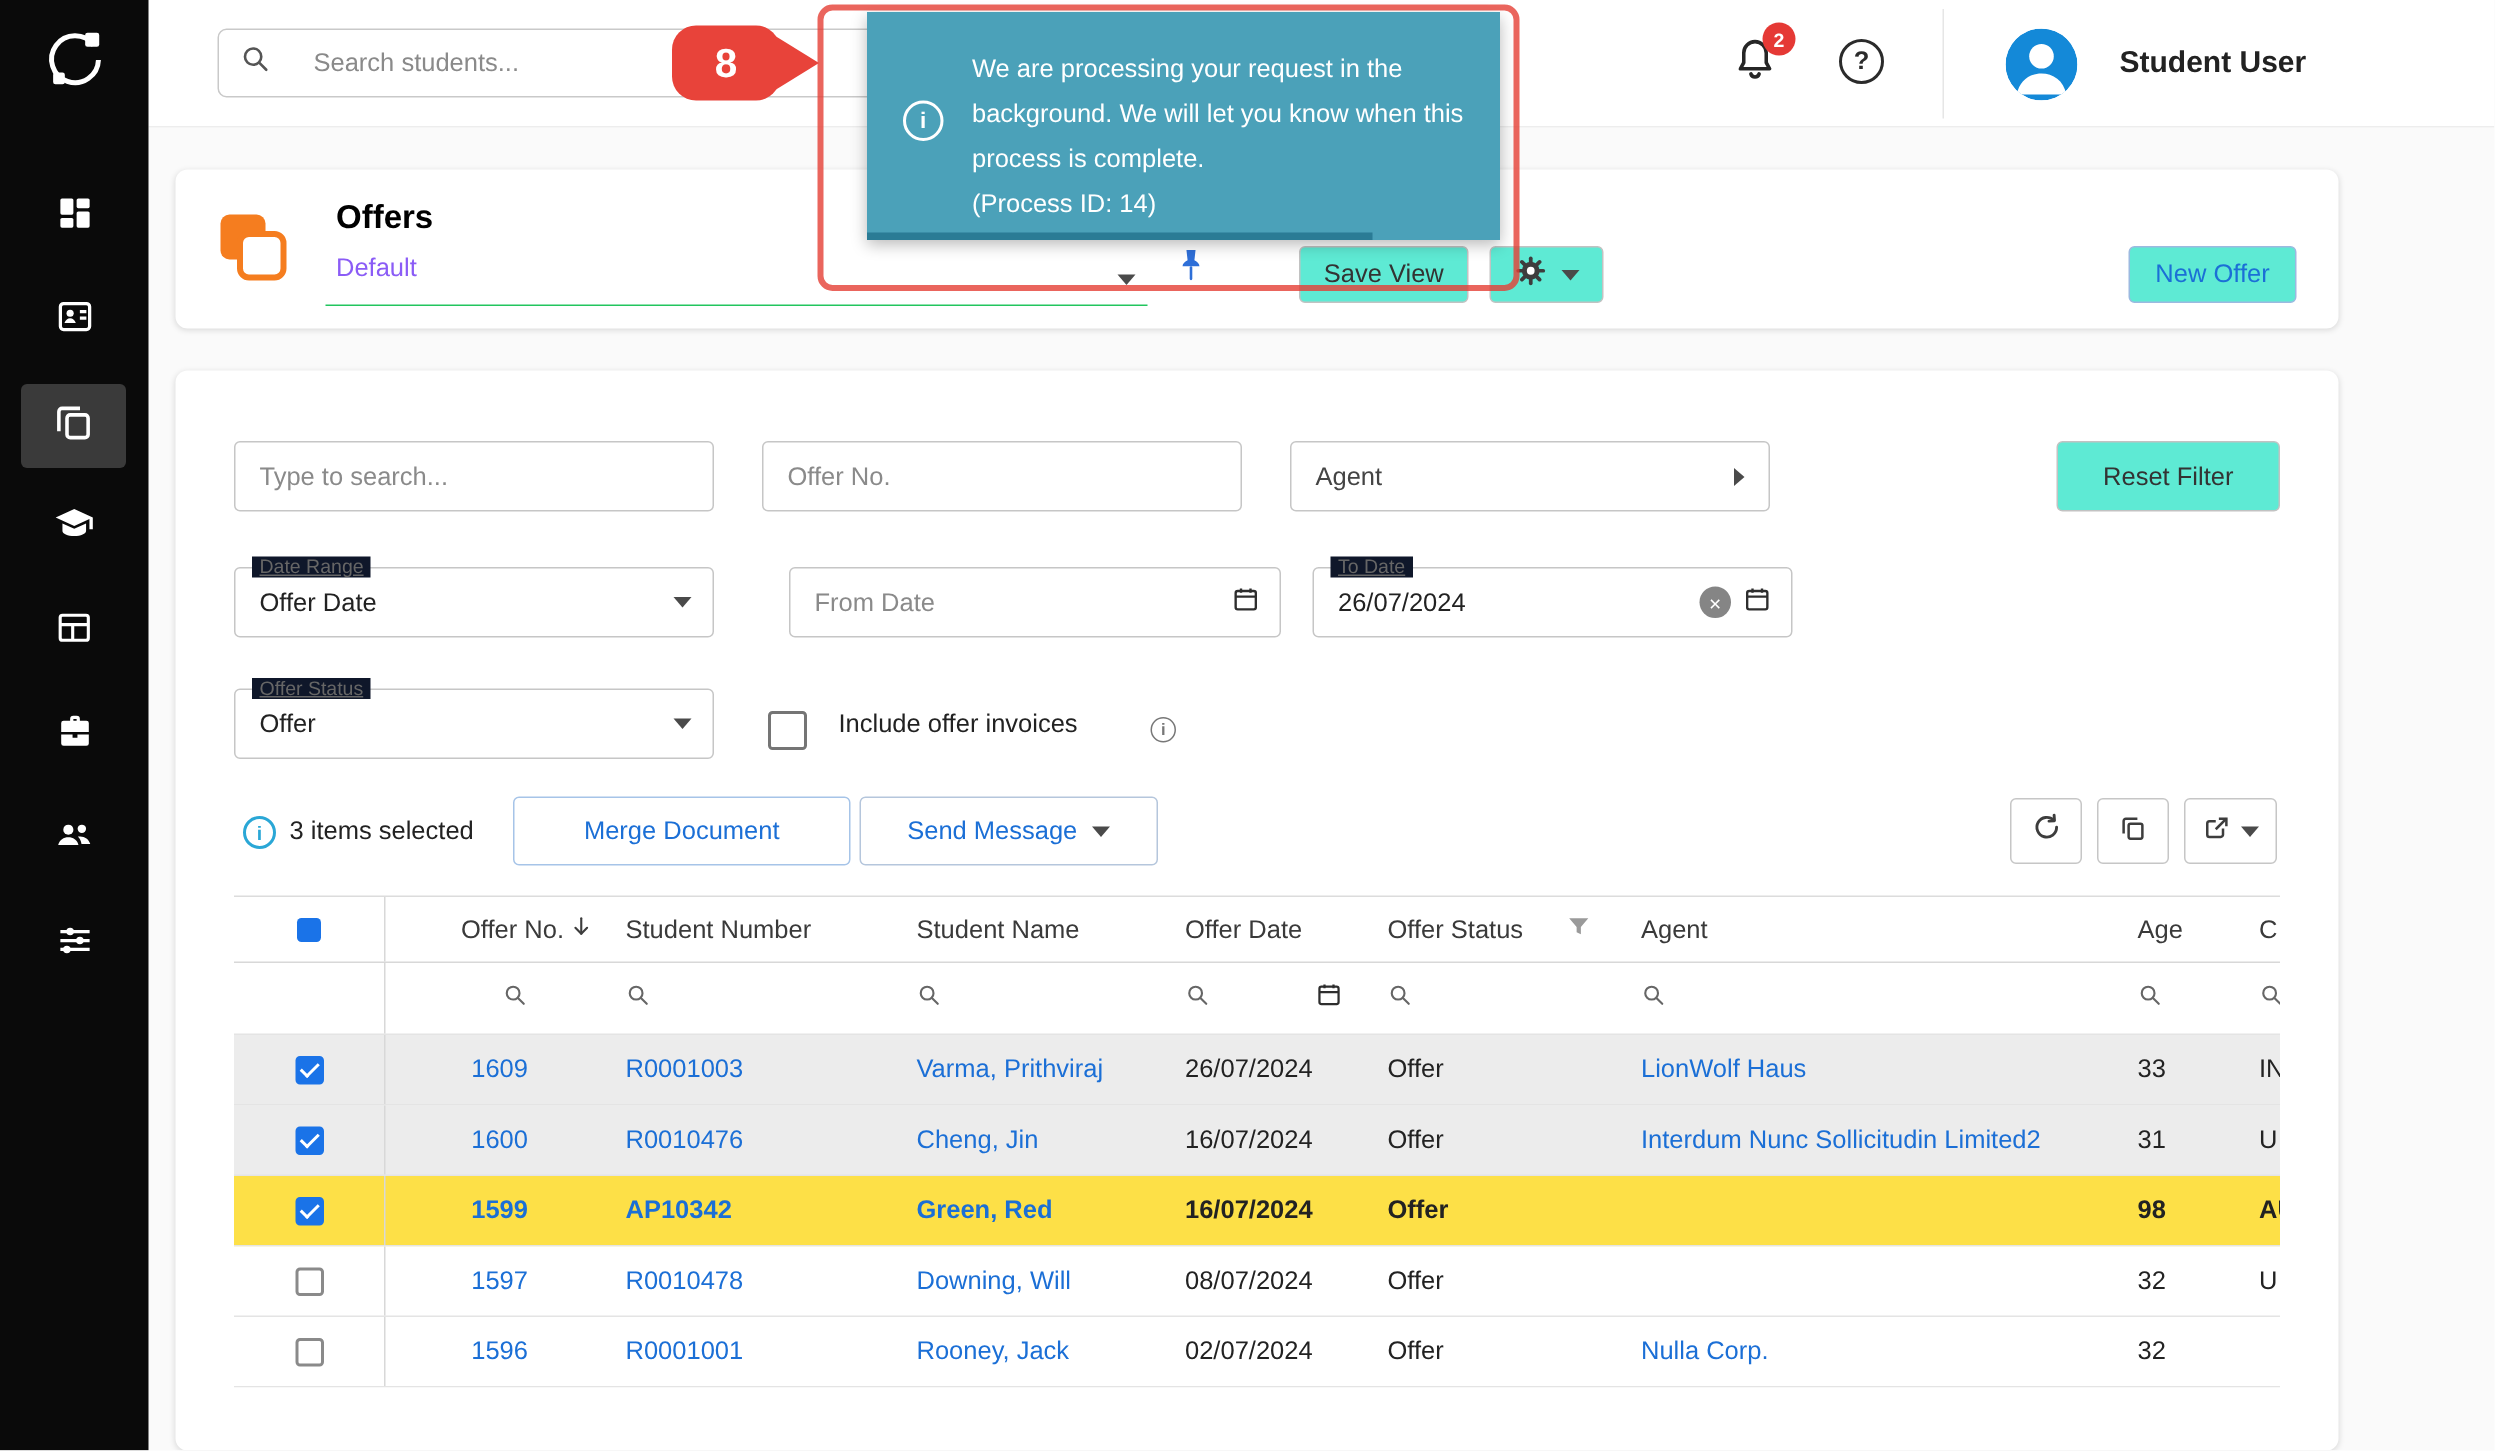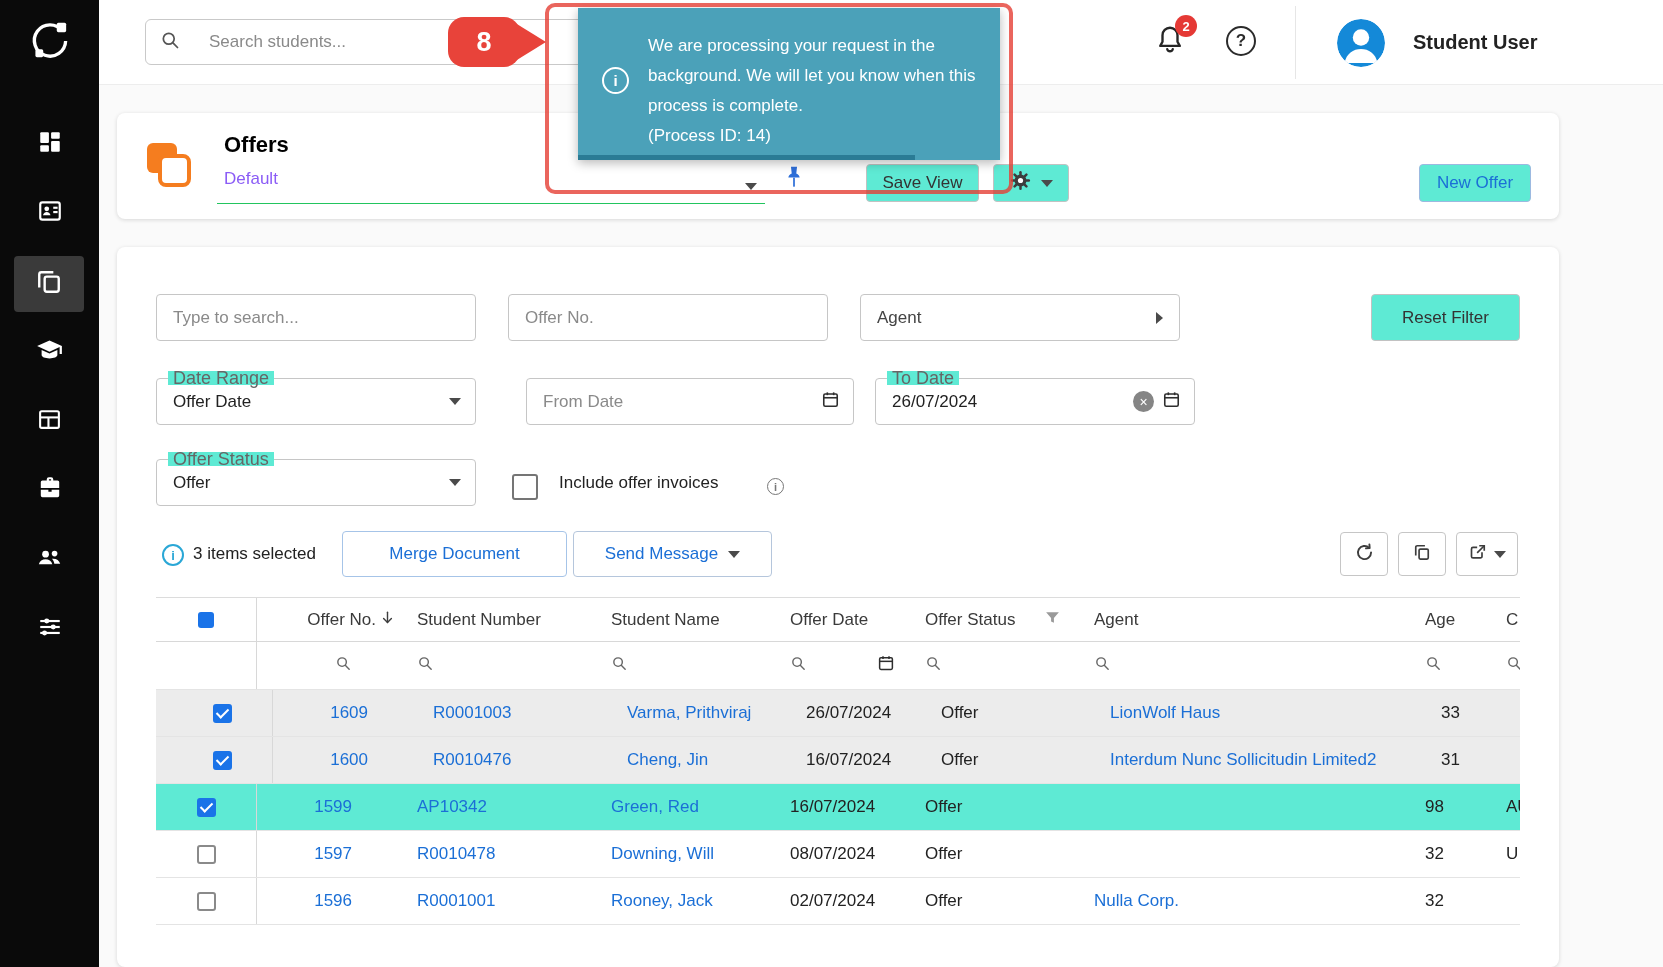--- a/index.html
+++ b/index.html
@@ -39,21 +39,21 @@
   .pin { position:absolute; left:664px; top:51px; cursor:pointer; }
   .btn { position:absolute; height:38px; border-radius:4px; background:#5eead4; border:1px solid #c2c2c2; font-family:"Liberation Sans", sans-serif; font-size:17px; color:#333; cursor:pointer; }
   .save-view { left:749px; top:51px; width:113px; }
   .gear-btn { left:876px; top:51px; width:76px; display:flex; align-items:center; justify-content:center; gap:9px; }
   .new-offer { left:1302px; top:51px; width:112px; color:#1b6fd6; border-color:#9cb9e0; }
 
   
   .f-input { position:absolute; height:47px; border:1px solid #c6c6c6; border-radius:4px; font-size:17px; color:#222; padding:0 16px; font-family:"Liberation Sans", sans-serif; outline:none; background:#fff; }
   .icon-input { position:absolute; height:47px; border:1px solid #c6c6c6; border-radius:4px; background:#fff; display:flex; align-items:center; padding:0 13px 0 16px; gap:8px;margin-left:15px; }
   .icon-input input { border:none; outline:none; flex:1; font:17px "Liberation Sans", sans-serif; color:#222; min-width:0; background:transparent; }
-  .mat-label { position:absolute; top:-8px; left:11px; background:#5eead4; padding:0 5px; font-size:18px; color:#666; line-height:14px; }
+  .mat-label { position:absolute; top:-8px; left:11px; background:#0f172a; padding:0 5px; font-size:13px; color:#666; line-height:14px;text-decoration:underline; }
   .mat-select { position:absolute; height:47px; border:1px solid #c6c6c6; border-radius:4px; background:#fff; cursor:pointer; }
   .mat-select .val { position:absolute; left:16px; top:0; height:45px; display:flex; align-items:center; font-size:17px; color:#222; }
   .mat-select .caret { position:absolute; right:14px; top:19px; }
   .agent-field { position:absolute; height:47px; border:1px solid #c6c6c6; border-radius:4px; background:#fff; display:flex; align-items:center; justify-content:space-between; padding:0 16px; font-size:17px; color:#444; cursor:pointer; }
   .rcaret { width:0; height:0; border-top:6px solid transparent; border-bottom:6px solid transparent; border-left:7px solid #4a4a4a; }
   .clear-ic { width:21px; height:21px; border-radius:50%; background:#858585; color:#fff; font-size:14px; display:flex; align-items:center; justify-content:center; cursor:pointer; }
   .big-cb { position:absolute; left:395px; top:227px; width:26px; height:26px; border:2px solid #757575; border-radius:3px; background:#fff; cursor:pointer; }
   .inv-label { position:absolute; left:442px; top:212px; height:47px; display:flex; align-items:center; font-size:17px; color:#222; }
   .small-info { position:absolute; left:650px; top:231px; width:17px; height:17px; border:1.5px solid #777; border-radius:50%; color:#777; font-size:11px; font-weight:700; display:flex; align-items:center; justify-content:center; }
 
@@ -64,22 +64,22 @@
   .merge-btn { left:225px; width:225px; }
   .send-btn { left:456px; width:199px; border-color:#b5c6dc; }
   .icon-btn { position:absolute; top:285px; width:48px; height:44px; border:1px solid #c6c6c6; border-radius:4px; background:#fff; display:flex; align-items:center; justify-content:center; gap:6px; cursor:pointer; }
 
   
   .grid { position:absolute; left:39px; top:350px; width:1364px; overflow:hidden; border-top:1px solid #dcdcdc; background:#fff; }
   .g-head, .g-filter, .g-row { display:flex; width:1456px; background:#fff; }
   .g-head { height:44px; border-bottom:1px solid #d8d8d8; color:#3a3a3a; }
   .g-filter { height:48px; border-bottom:1px solid #e4e4e4; }
   .g-row { height:47px; border-bottom:1px solid #e4e4e4; }
-  .g-row.sel { background:#ececec;padding-left:16px; }
-  .g-row.hl { background:#5eead4; }
+  .g-row.sel { background:#ececec; }
+  .g-row.hl { background:#fde047;font-weight:bold; }
   .gc { display:flex; align-items:center; padding:0 15px; flex:0 0 auto; font-size:17px; white-space:nowrap; overflow:hidden; }
   .c-check { width:101px; justify-content:center; border-right:1px solid #d8d8d8; }
   .c-no { width:145px; justify-content:flex-end; padding-right:50px; }
   .g-head .c-no { padding-right:6px; gap:3px; }
   .g-filter .c-no { padding-right:50px; }
   .c-snum { width:194px; }
   .c-sname { width:179px; }
   .c-date { width:135px; }
   .g-filter .c-date { justify-content:space-between; }
   .c-status { width:169px; }

